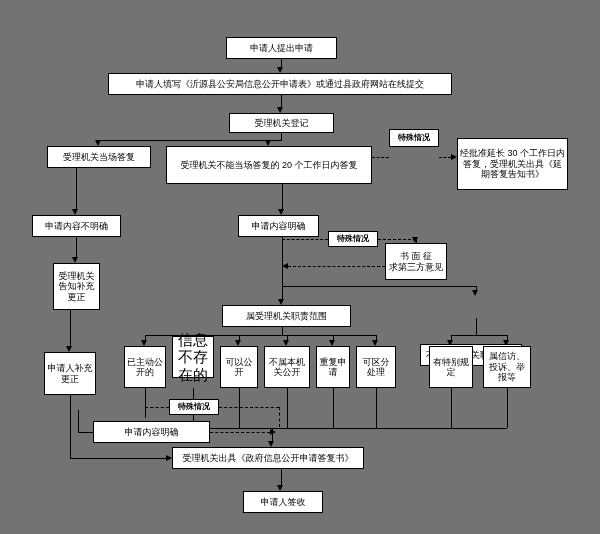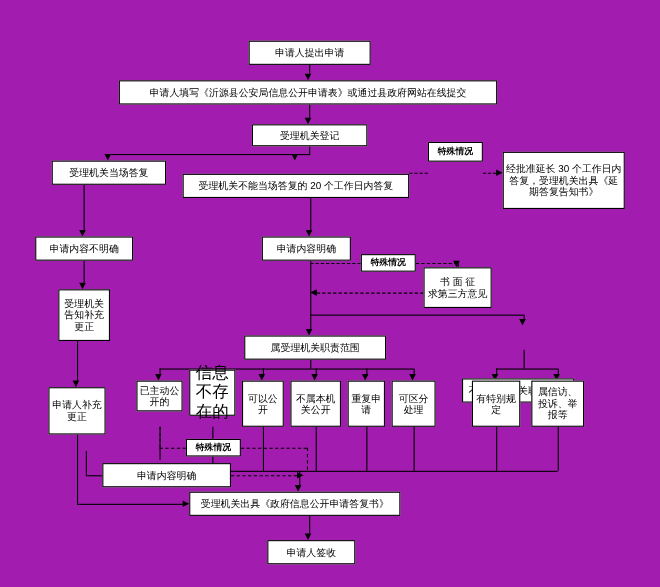--- a/index.html
+++ b/index.html
@@ -4,21 +4,21 @@
 <style>
   html, body {
     margin: 0;
     padding: 0;
     background: #ffffff;
   }
   #canvas {
     position: relative;
     width: 600px;
     height: 534px;
-    background: #a21caf;
+    background: #737373;
     font-family: "Liberation Sans", sans-serif;
     overflow: hidden;
   }
   .node {
     position: absolute;
     box-sizing: border-box;
     border: 1px solid #000000;
     background: #ffffff;
     color: #000000;
     display: flex;
@@ -99,40 +99,40 @@
 <div id="canvas">
 
   <div class="node" style="left:226px; top:37px; width:111px; height:22px; font-size:9px;">申请人提出申请</div>
 
   <div class="node" style="left:108px; top:73px; width:344px; height:22px; font-size:9px;">申请人填写《沂源县公安局信息公开申请表》或通过县政府网站在线提交</div>
 
   <div class="node" style="left:229px; top:113px; width:105px; height:20px; font-size:9px;">受理机关登记</div>
 
   <div class="node" style="left:47px; top:146px; width:104px; height:22px; font-size:9px;">受理机关当场答复</div>
 
-  <div class="node" style="left:166px; top:146px; width:206px; height:22px; font-size:9px;margin-top:12px;">受理机关不能当场答复的 20 个工作日内答复</div>
+  <div class="node" style="left:166px; top:146px; width:206px; height:38px; font-size:9px;">受理机关不能当场答复的 20 个工作日内答复</div>
 
   <div class="node" style="left:457px; top:138px; width:111px; height:52px; font-size:9px;">经批准延长 30 个工作日内答复，受理机关出具《延期答复告知书》</div>
 
   <div class="node" style="left:32px; top:215px; width:89px; height:22px; font-size:9px;">申请内容不明确</div>
 
   <div class="node" style="left:238px; top:215px; width:81px; height:22px; font-size:9px;">申请内容明确</div>
 
   <div class="node" style="left:53px; top:263px; width:47px; height:47px; font-size:9px;">受理机关告知补充更正</div>
 
   <div class="node" style="left:44px; top:352px; width:52px; height:43px; font-size:9px;">申请人补充更正</div>
 
   <div class="node" style="left:385px; top:243px; width:62px; height:37px; font-size:9px;">书 面 征
 求第三方意见</div>
 
   <div class="node" style="left:222px; top:305px; width:129px; height:22px; font-size:9px;">属受理机关职责范围</div>
 
   <div class="node" style="left:420px; top:296px; width:102px; height:22px; font-size:9px;margin-top:48px;">不属受理机关职责范围</div>
 
-  <div class="node" style="left:124px; top:346px; width:42px; height:28px; font-size:9px;">已主动公开的</div>
+  <div class="node" style="left:124px; top:346px; width:42px; height:42px; font-size:9px;">已主动公开的</div>
 
   <div class="node" style="left:172px; top:336px; width:42px; height:42px; font-size:15px;">信息不存在的</div>
 
   <div class="node" style="left:220px; top:346px; width:38px; height:42px; font-size:9px;">可以公开</div>
 
   <div class="node" style="left:264px; top:346px; width:46px; height:42px; font-size:9px;">不属本机关公开</div>
 
   <div class="node" style="left:316px; top:346px; width:34px; height:42px; font-size:9px;">重复申请</div>
 
   <div class="node" style="left:356px; top:346px; width:40px; height:42px; font-size:9px;">可区分处理</div>

